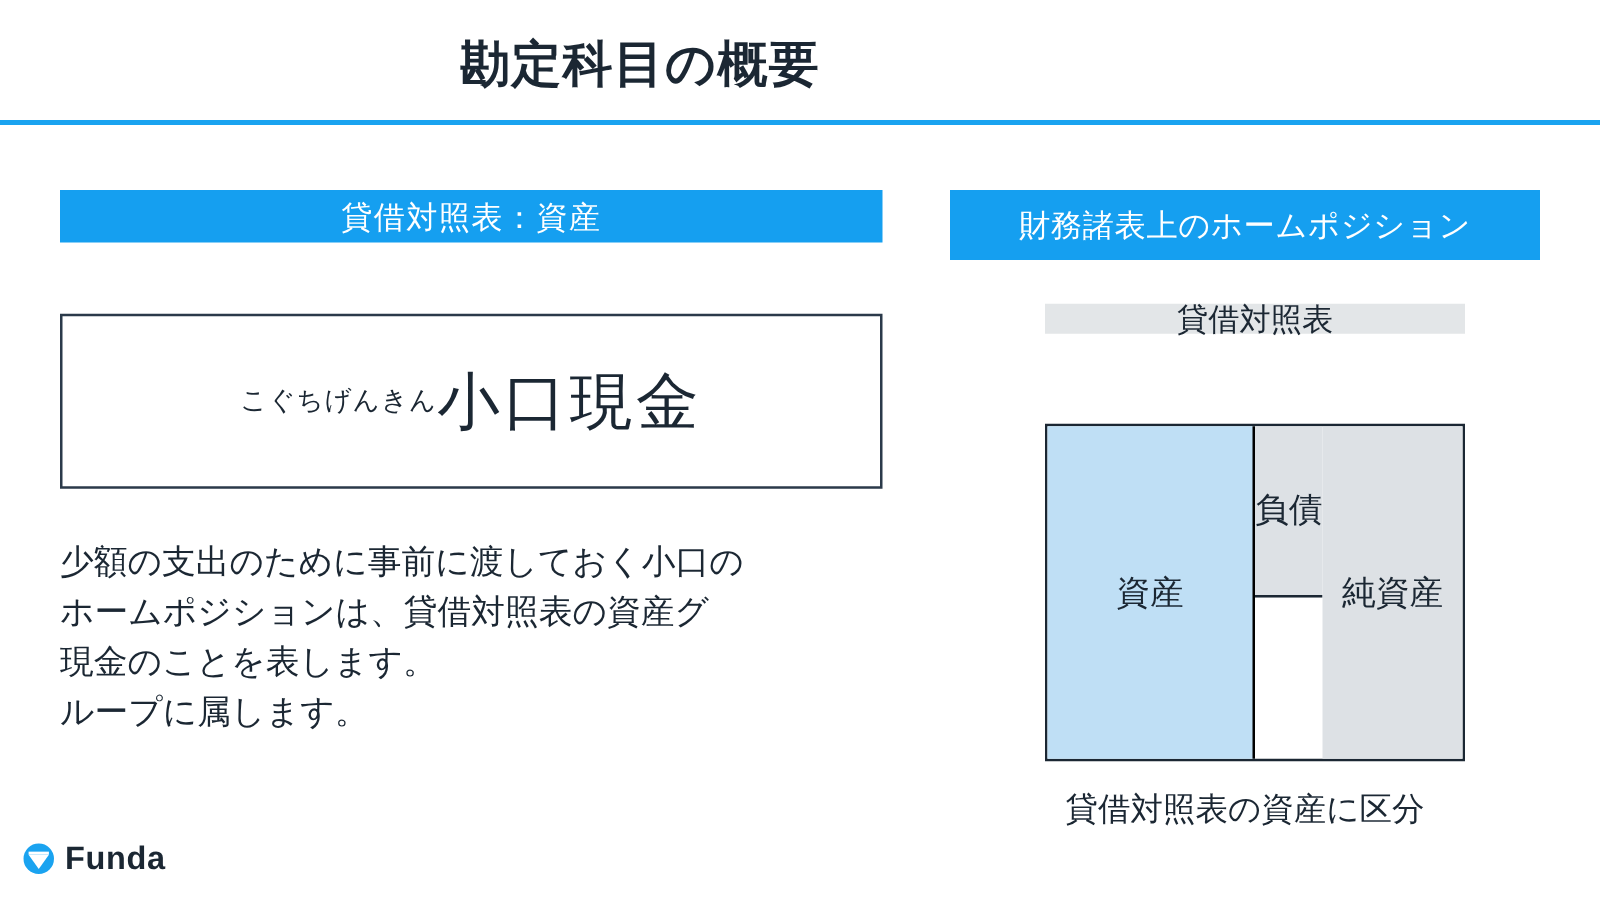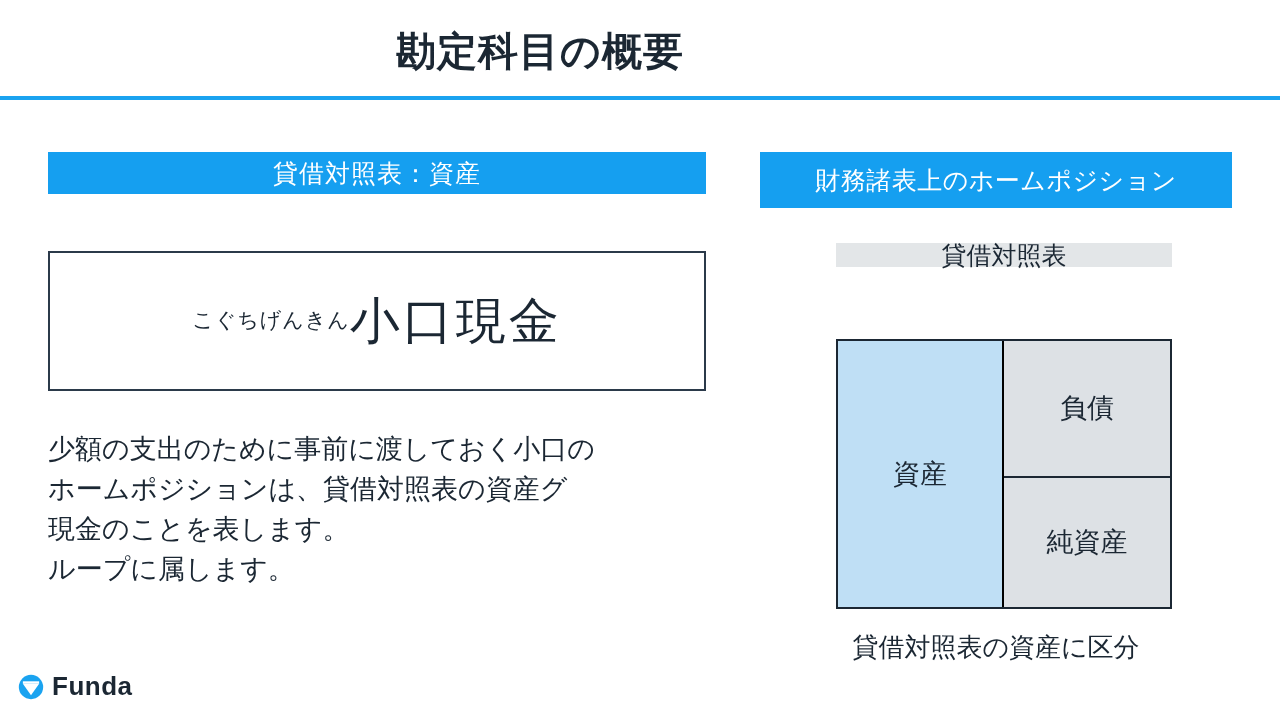--- a/index.html
+++ b/index.html
@@ -20,21 +20,20 @@
   .slide-title {
     position: absolute;
     top: 24px;
     left: 0;
     width: 1024px;
     text-align: center;
     font-size: 40px;
     font-weight: bold;
     letter-spacing: 1px;
     color: #1b2733;
-    padding-left: 28px;
   }
   .title-rule {
     position: absolute;
     top: 96px;
     left: 0;
     width: 1280px;
     height: 4px;
     background: #1aa3f0;
   }
 
@@ -159,21 +158,20 @@
     box-sizing: border-box;
     display: flex;
     align-items: center;
     justify-content: center;
     font-size: 27px;
     color: #1b2733;
   }
   .bs-right {
     width: 50%;
     display: flex;
-    flex-direction: column;
     box-sizing: border-box;
   }
   .bs-liability {
     height: 51.5%;
     background: #dde1e5;
     border-bottom: 2px solid #1b2733;
     box-sizing: border-box;
     display: flex;
     align-items: center;
     justify-content: center;

